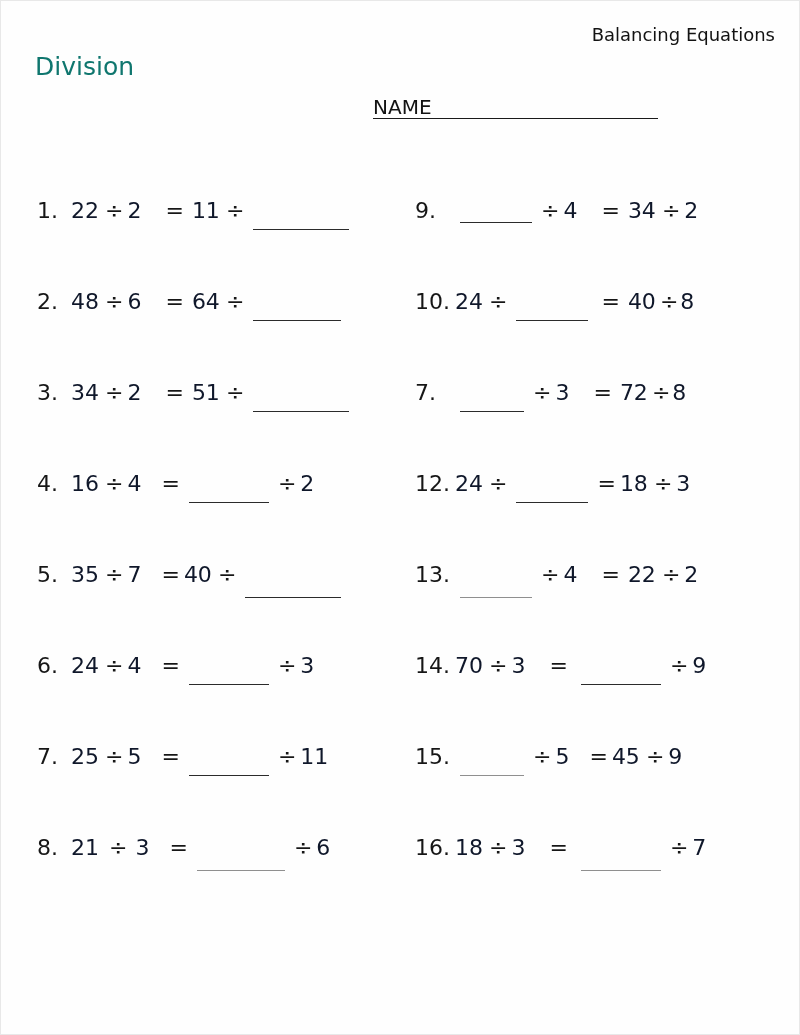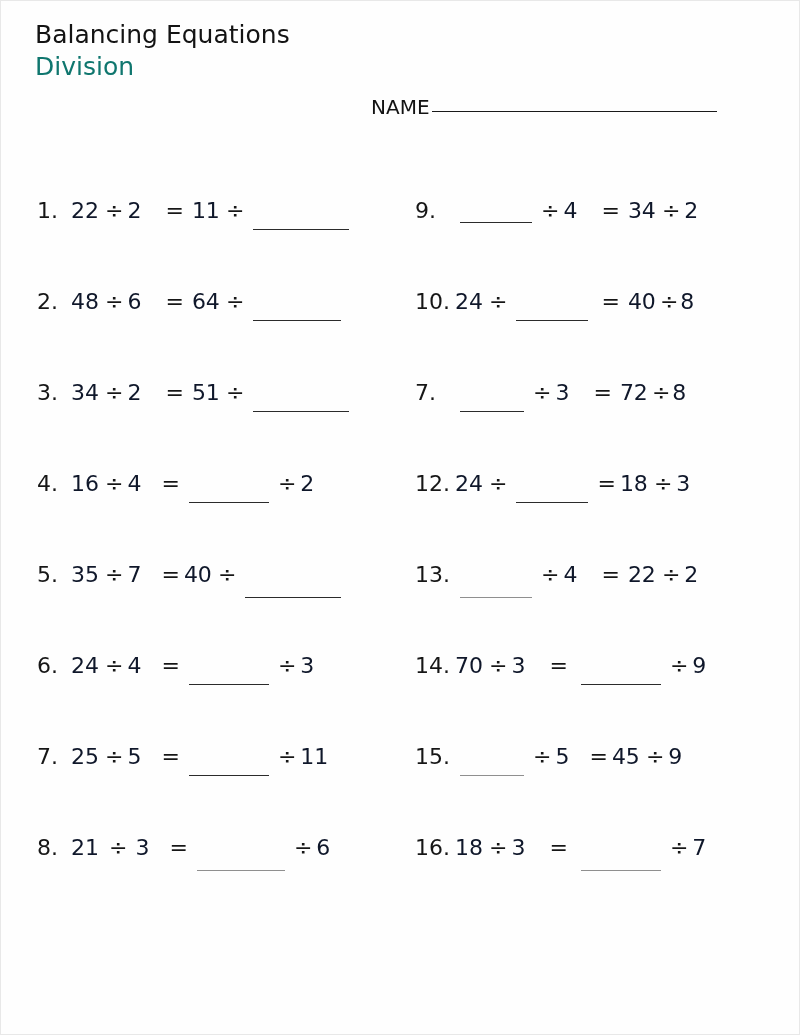--- a/index.html
+++ b/index.html
@@ -32,39 +32,41 @@
   }
   .title-main {
     font-size: 33px;
     line-height: 40px;
     font-weight: 400;
     letter-spacing: 0.2px;
     color: #131313;
     white-space: nowrap;
   }
   .title-sub {
-    font-size: 25px;
+    font-size: 18px;
     line-height: 32px;
     font-weight: 400;
     color: #131313;
     white-space: nowrap;
+    text-align: right;
   }
   .title-sub2 {
     font-size: 25px;
     line-height: 32px;
     font-weight: 400;
     color: #0f766e;
     white-space: nowrap;
   }
   .name-block {
     position: absolute;
     left: 370px;
     top: 94px;
     display: flex;
     align-items: baseline;
+    flex-direction: column;
   }
   .name-label {
     font-size: 20px;
     color: #131313;
     white-space: nowrap;
   }
   .name-rule {
     display: inline-block;
     width: 285px;
     border-bottom: 1.6px solid #1a1a1a;

